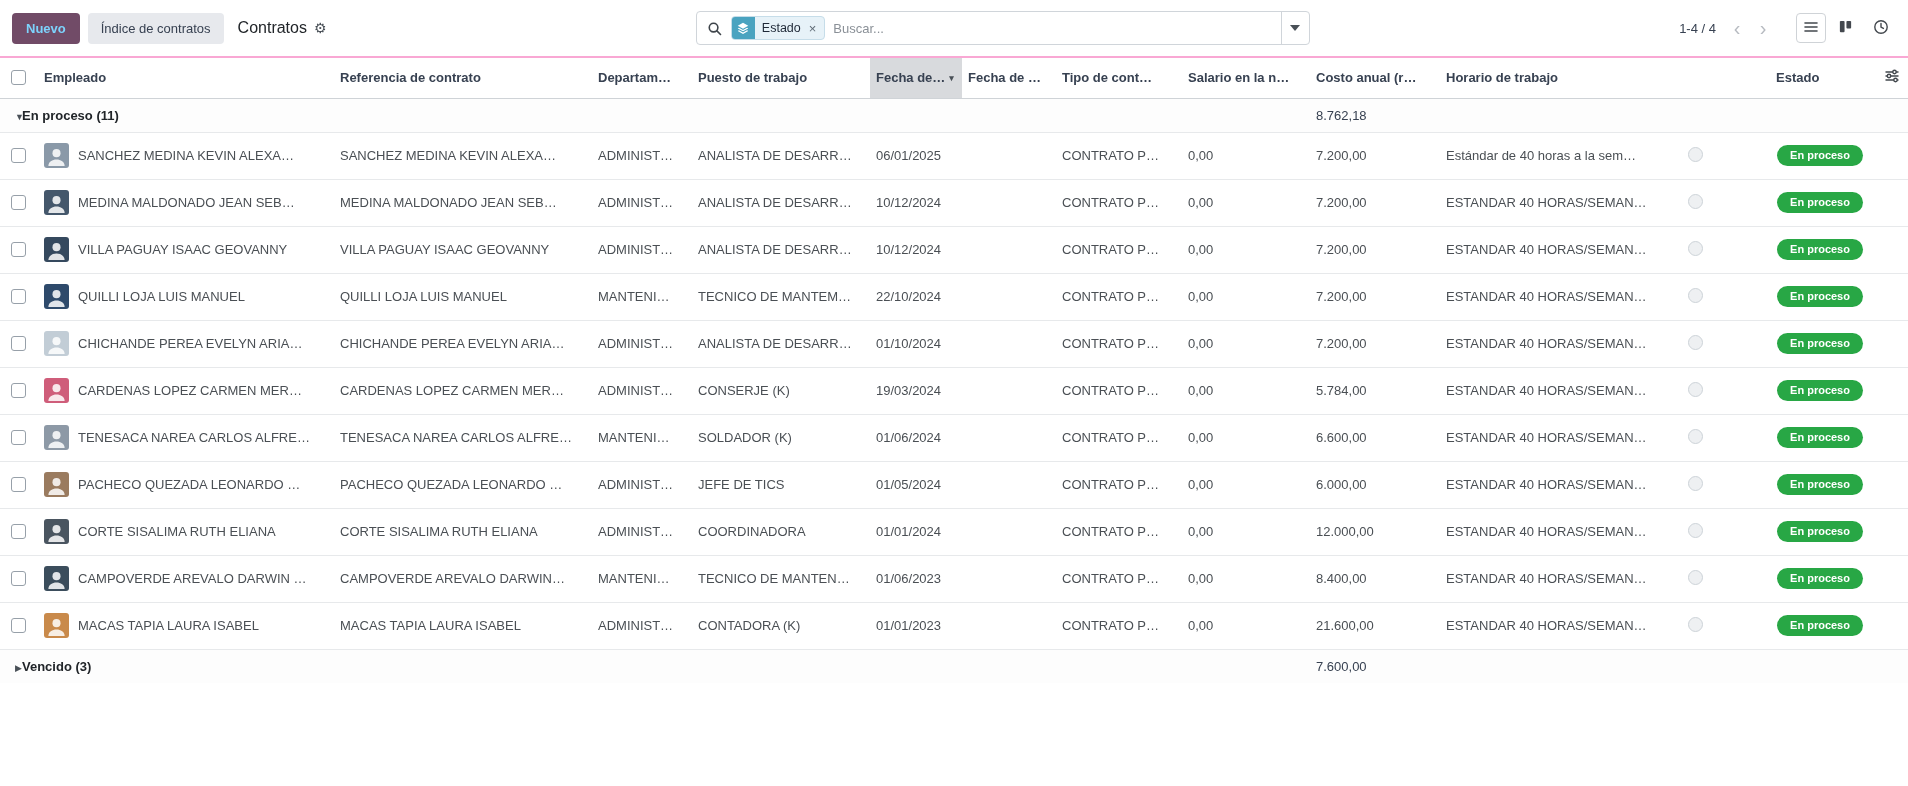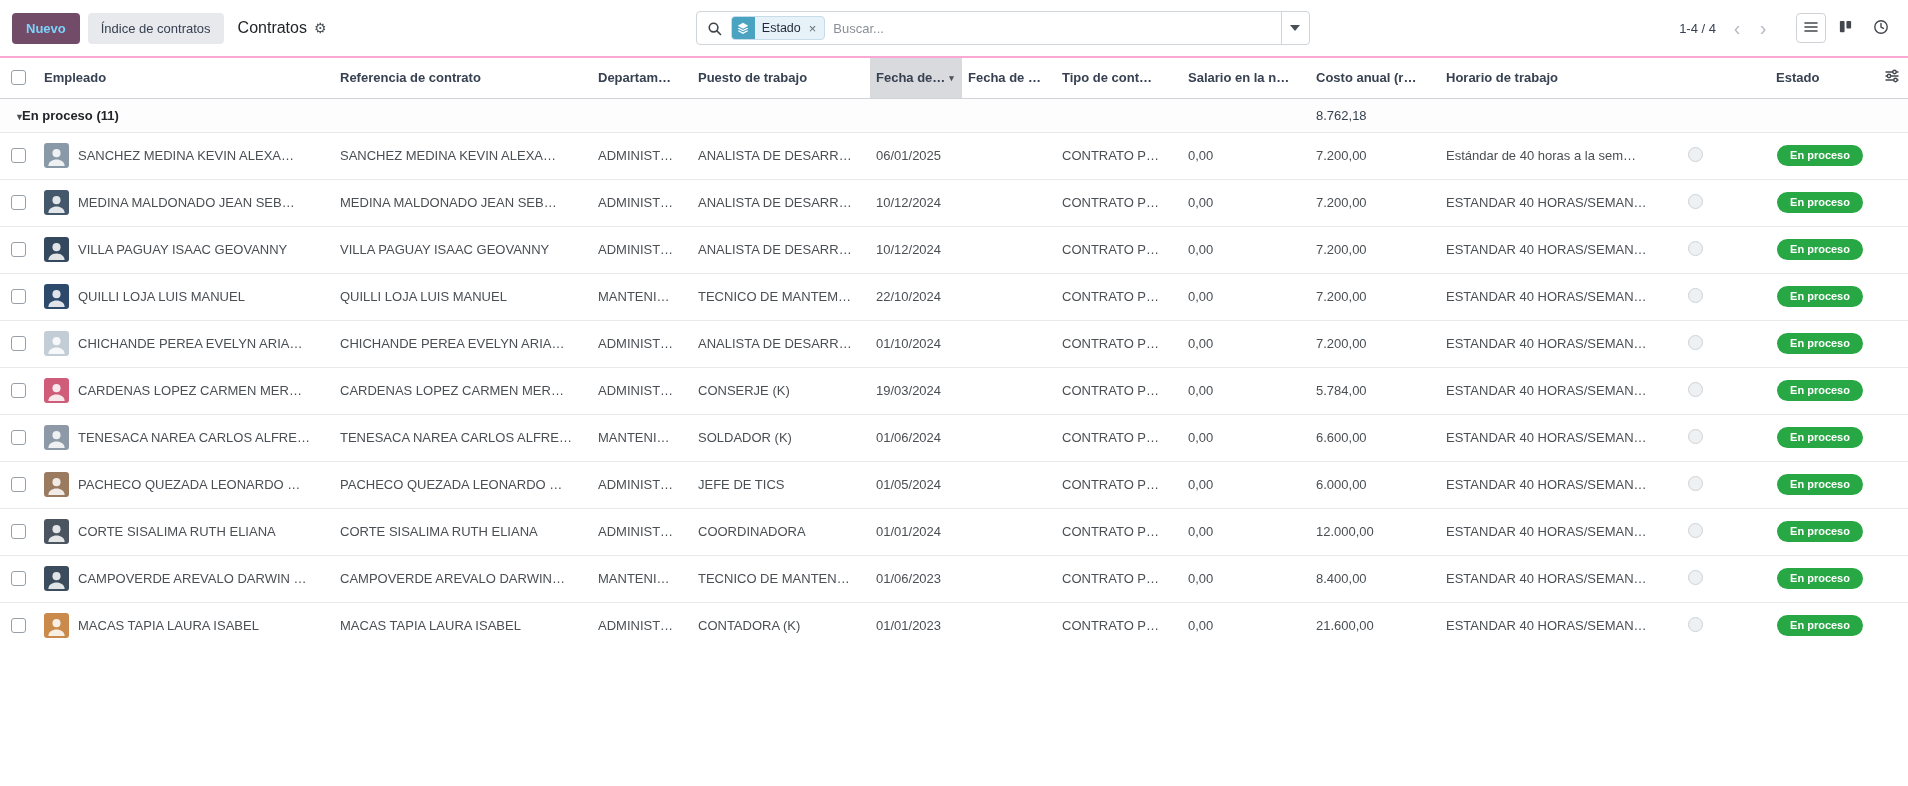--- a/index.html
+++ b/index.html
@@ -609,16 +609,23 @@
     <td>01/01/2023</td>
     <td></td>
     <td>CONTRATO P…</td>
     <td class="num">0,00</td>
     <td class="num">21.600,00</td>
     <td>ESTANDAR 40 HORAS/SEMAN…</td>
     <td><span class="activity-dot"></span></td>
     <td class="estado-cell"><span class="badge">En proceso</span></td>
     <td></td>
   </tr>
+          <tr class="group-row">
+    <td colspan="9">
+      <span class="caret">▶</span><span class="group-label">Vencido (3)</span>
+    </td>
+    <td class="num group-total">7.600,00</td>
+    <td colspan="4"></td>
+  </tr>
         </tbody>
     </table>
   </div>
 </div>
 
 </body></html>

